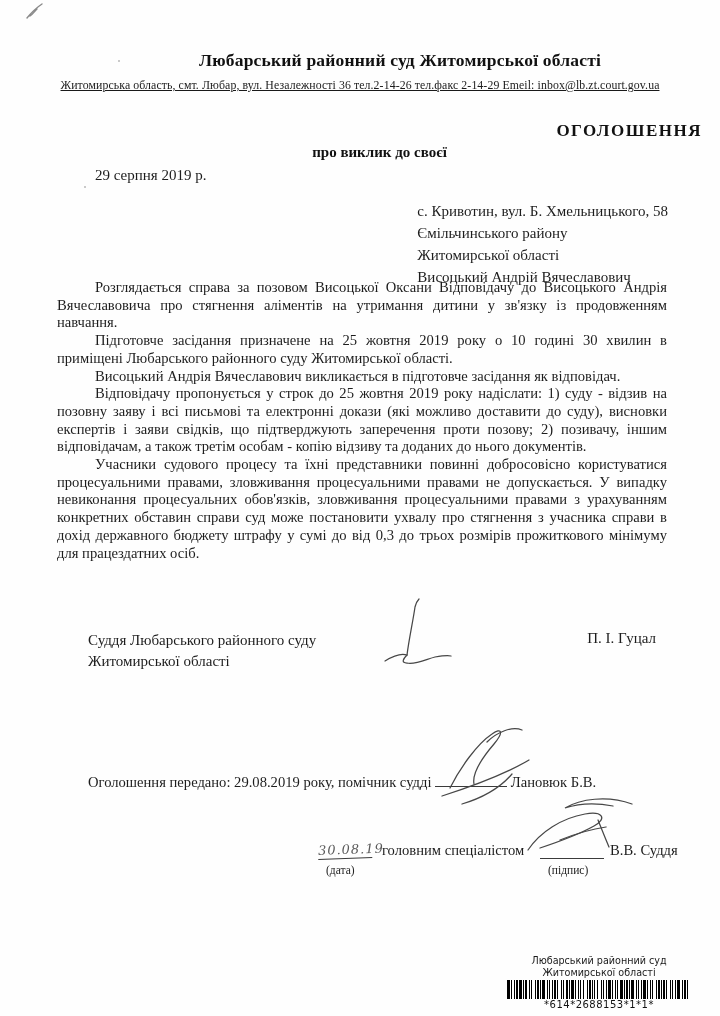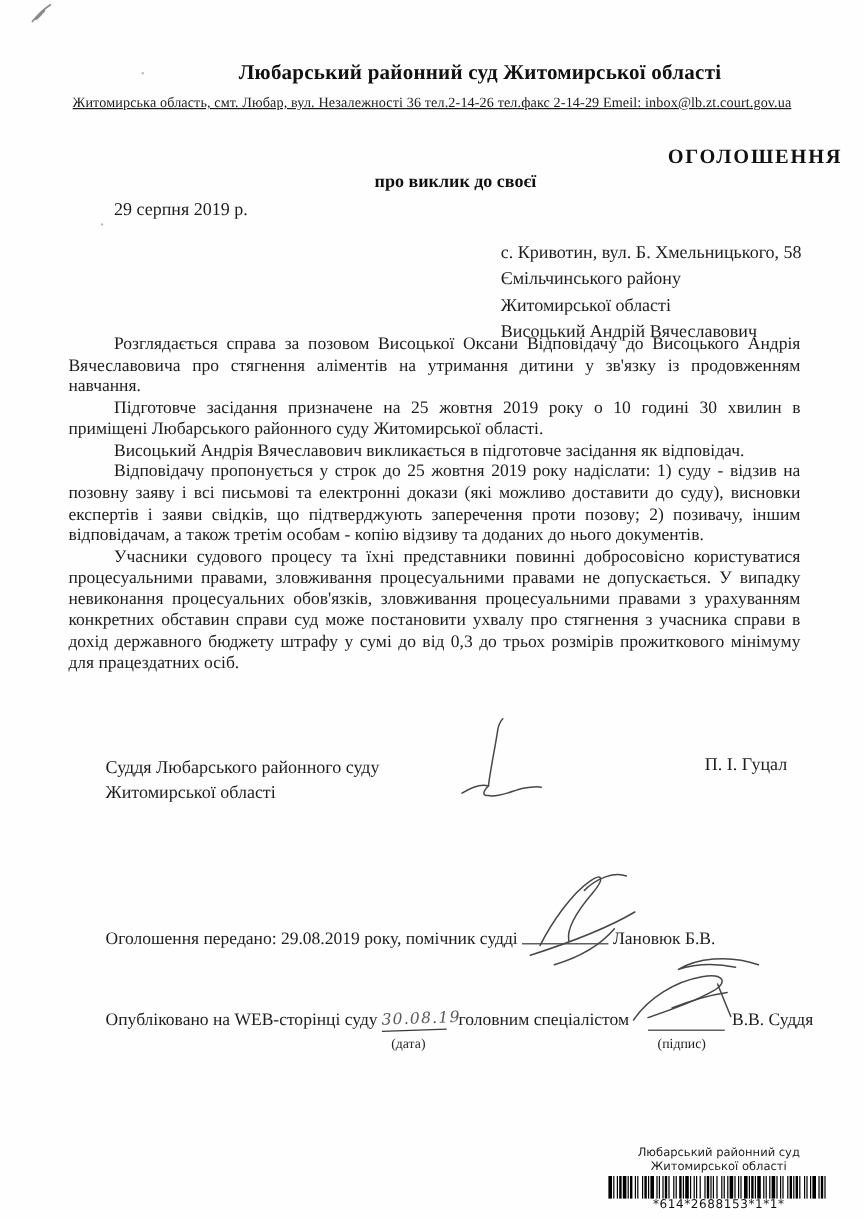--- a/index.html
+++ b/index.html
@@ -142,21 +142,20 @@
     <span>Лановюк Б.В.</span>
   </div>
 
   <svg class="sig" style="left:432px;top:722px;" width="108" height="88" viewBox="0 0 108 88">
     <path d="M18,66 C28,46 45,22 60,12 C70,5 72,10 62,22 C50,36 40,52 42,62"></path>
     <path d="M55,20 C65,10 80,4 90,8"></path>
     <path d="M10,74 C35,66 70,54 97,38"></path>
     <path d="M30,82 C50,76 68,66 80,52"></path>
   </svg>
 
-  <span class="publish-part" style="left:88px;">Опубліковано на WEB-сторінці суду</span>
   <span class="publish-part hand-date" style="left:318px;">30.08.19</span>
   <span class="publish-part" style="left:382px;">головним спеціалістом</span>
   <span class="publish-part blank" style="left:540px;width:64px;height:16px;"></span>
   <span class="publish-part" style="left:610px;">В.В. Суддя</span>
 
   <span class="under-label" style="left:326px;">(дата)</span>
   <span class="under-label" style="left:548px;">(підпис)</span>
 
   <svg class="sig" style="left:510px;top:790px;" width="138" height="72" viewBox="0 0 138 72">
     <path d="M122,14 C97,5 70,9 55,18 C70,13 88,13 103,16"></path>

